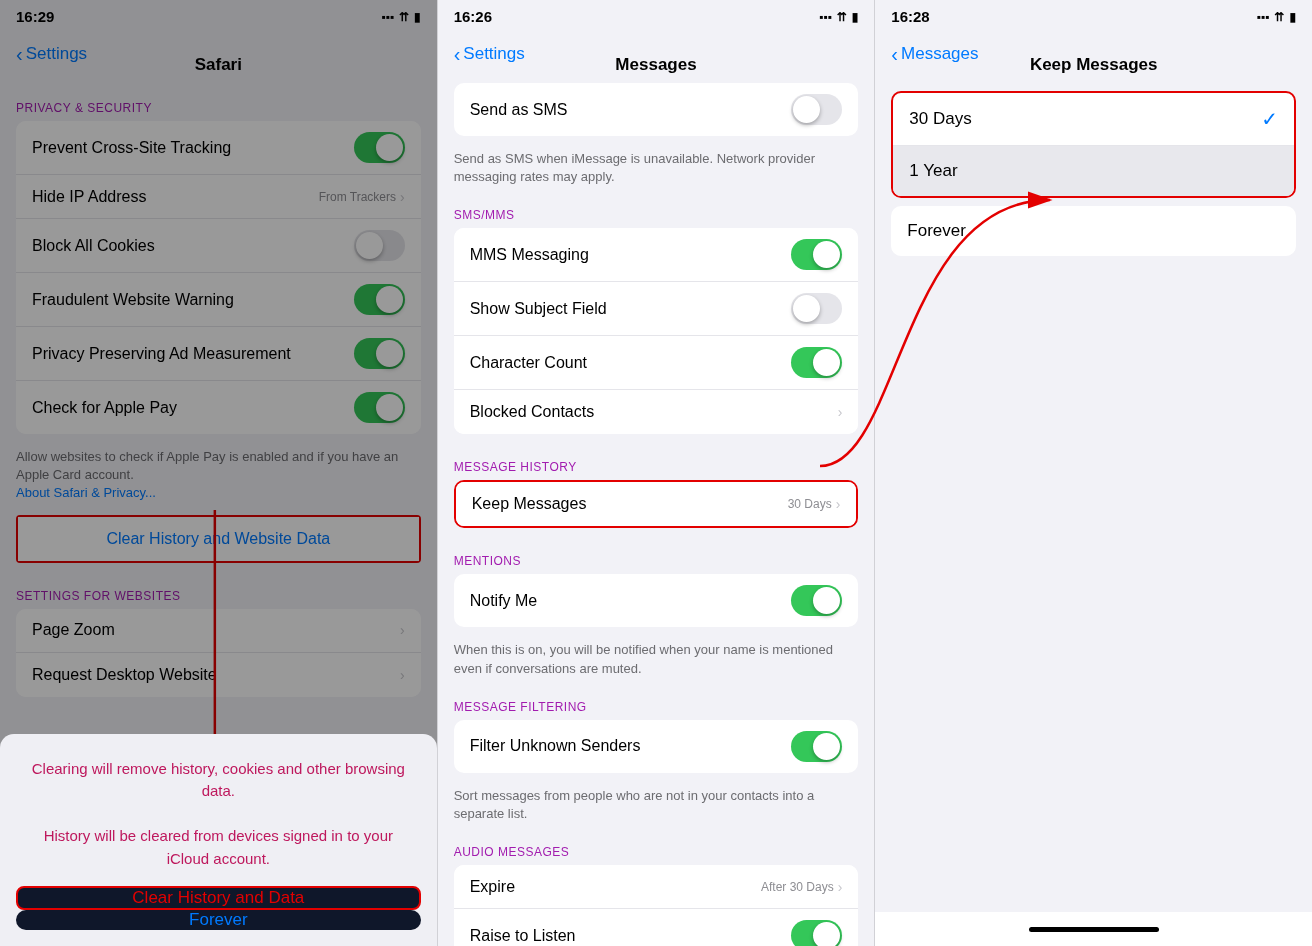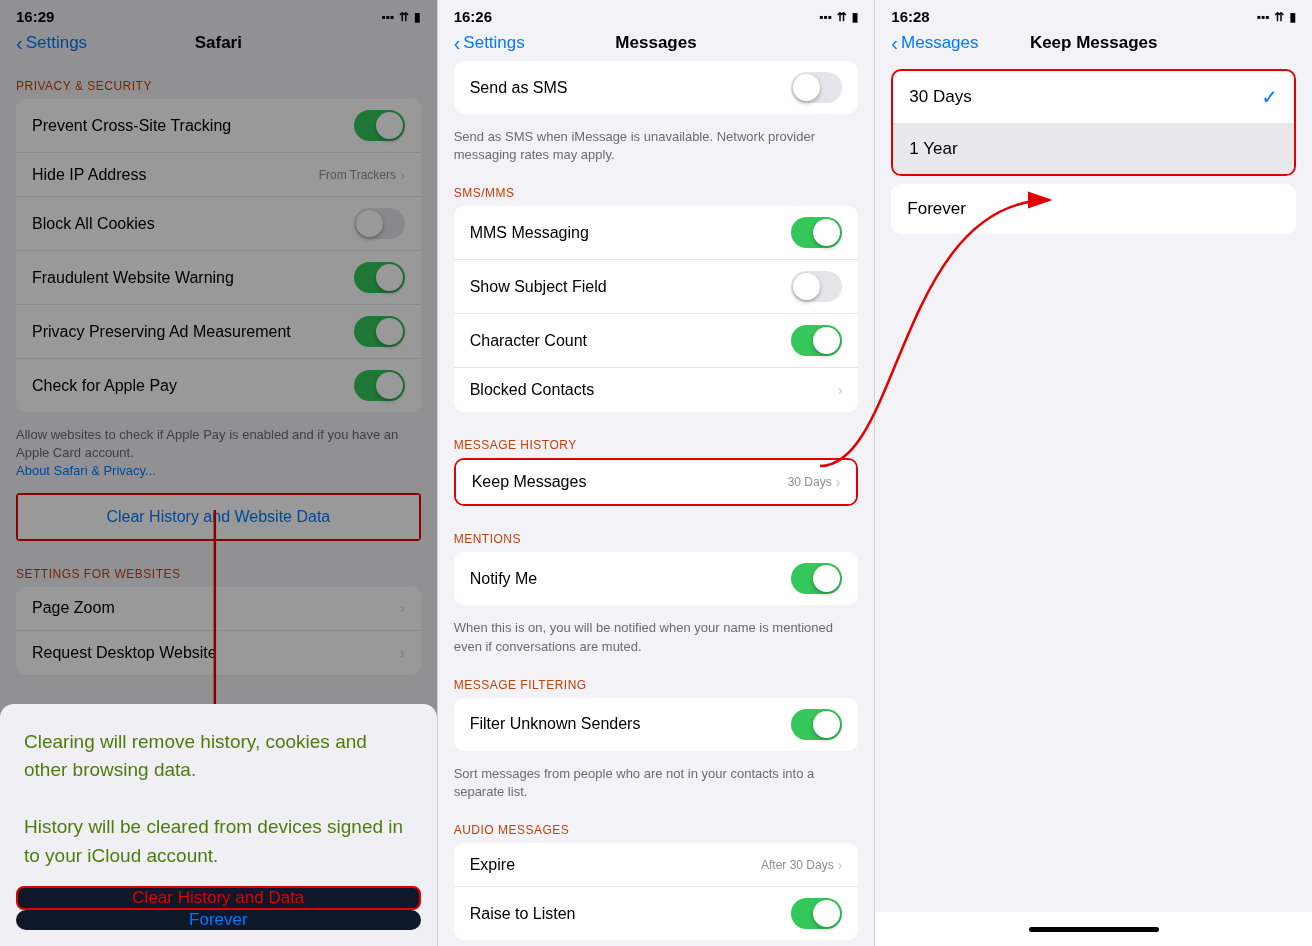--- a/index.html
+++ b/index.html
@@ -43,38 +43,39 @@
       align-items: center;
       justify-content: center;
       padding: 4px 16px 8px;
       position: relative;
       background: #f2f2f7;
     }
     .nav-bar .nav-title {
       font-size: 17px;
       font-weight: 600;
       text-align: center;
+      margin-top: 22px;
     }
     .nav-bar .nav-back {
       position: absolute;
       left: 16px;
       color: #007aff;
       font-size: 17px;
       display: flex;
       align-items: center;
       gap: 3px;
       cursor: pointer;
     }
     .nav-bar .nav-back-chevron { font-size: 20px; line-height: 1; }
 
     
     .section-header {
       font-size: 12px;
       font-weight: 400;
-      color: #c2410c;
+      color: #a21caf;
       text-transform: uppercase;
       letter-spacing: 0.5px;
       padding: 18px 16px 6px;
     }
 
     
     .settings-group {
       background: white;
       border-radius: 10px;
       margin: 0 16px 8px;
@@ -158,23 +159,23 @@
       display: flex;
       flex-direction: column;
       justify-content: flex-end;
     }
     .modal-sheet {
       background: #efeff4;
       border-radius: 14px 14px 0 0;
       padding: 16px;
     }
     .modal-text {
-      font-size: 19px;
-      color: #4d7c0f;
-      text-align: left;
+      font-size: 15px;
+      color: #be185d;
+      text-align: center;
       line-height: 1.5;
       padding: 8px 8px 16px;
     }
     .modal-btn {
       background: #0f172a;
       border-radius: 10px;
       text-align: center;
       font-size: 17px;
       margin-bottom: 0;
       cursor: pointer;

